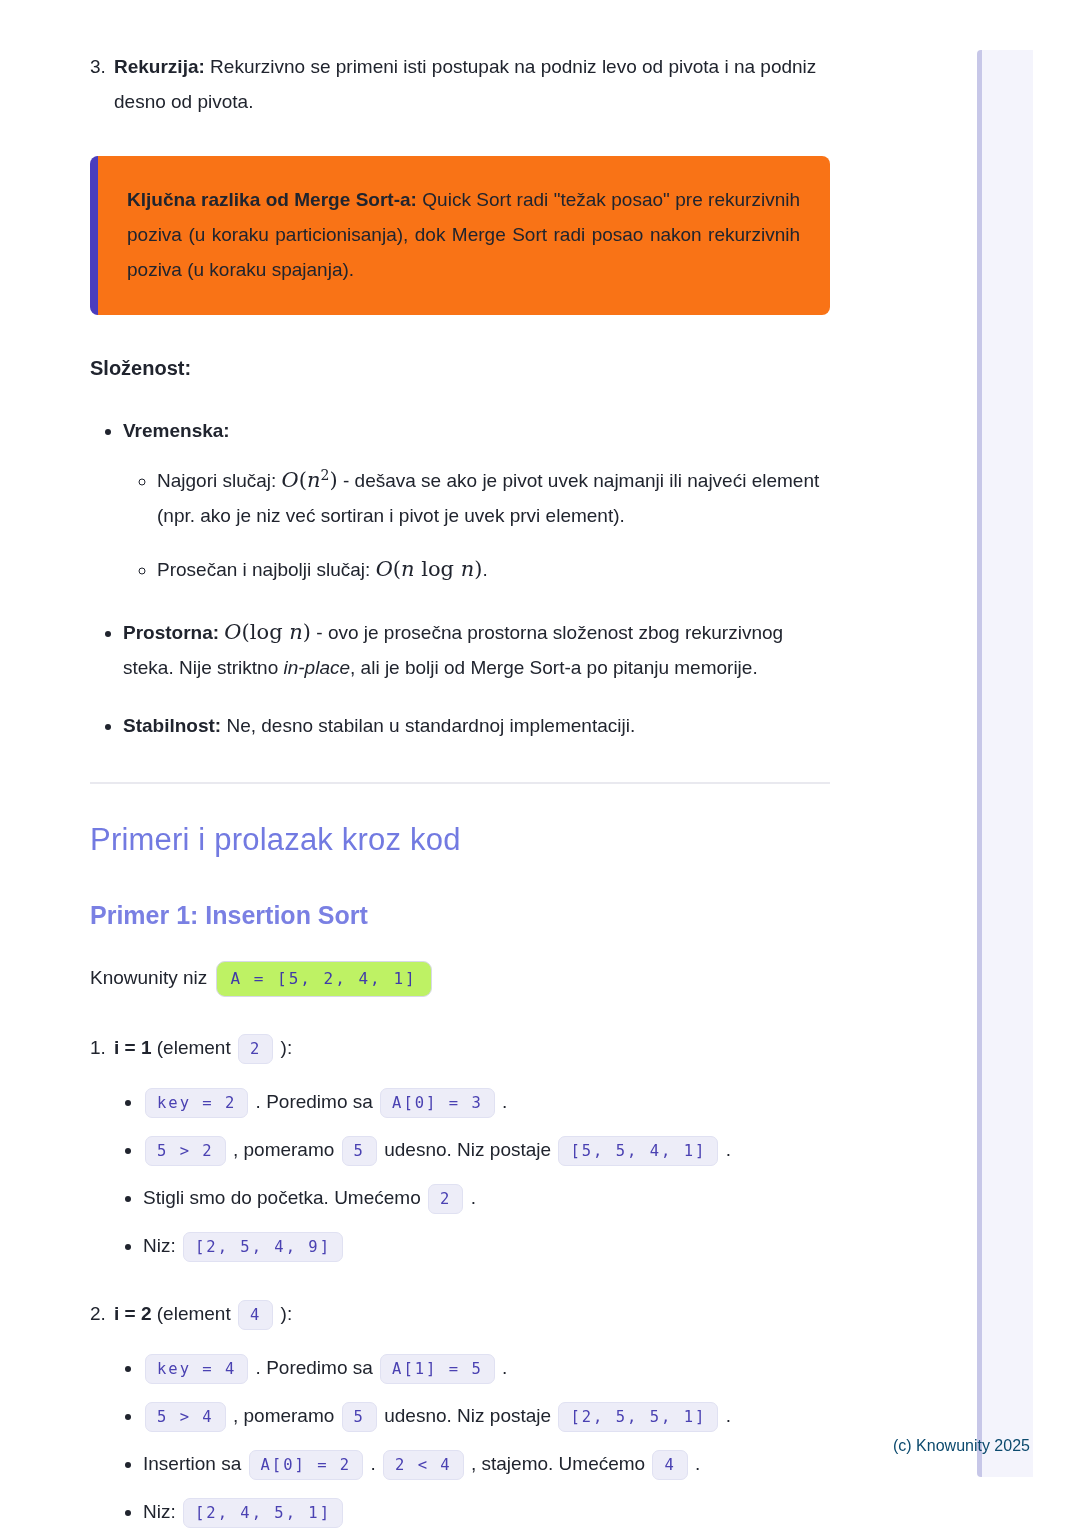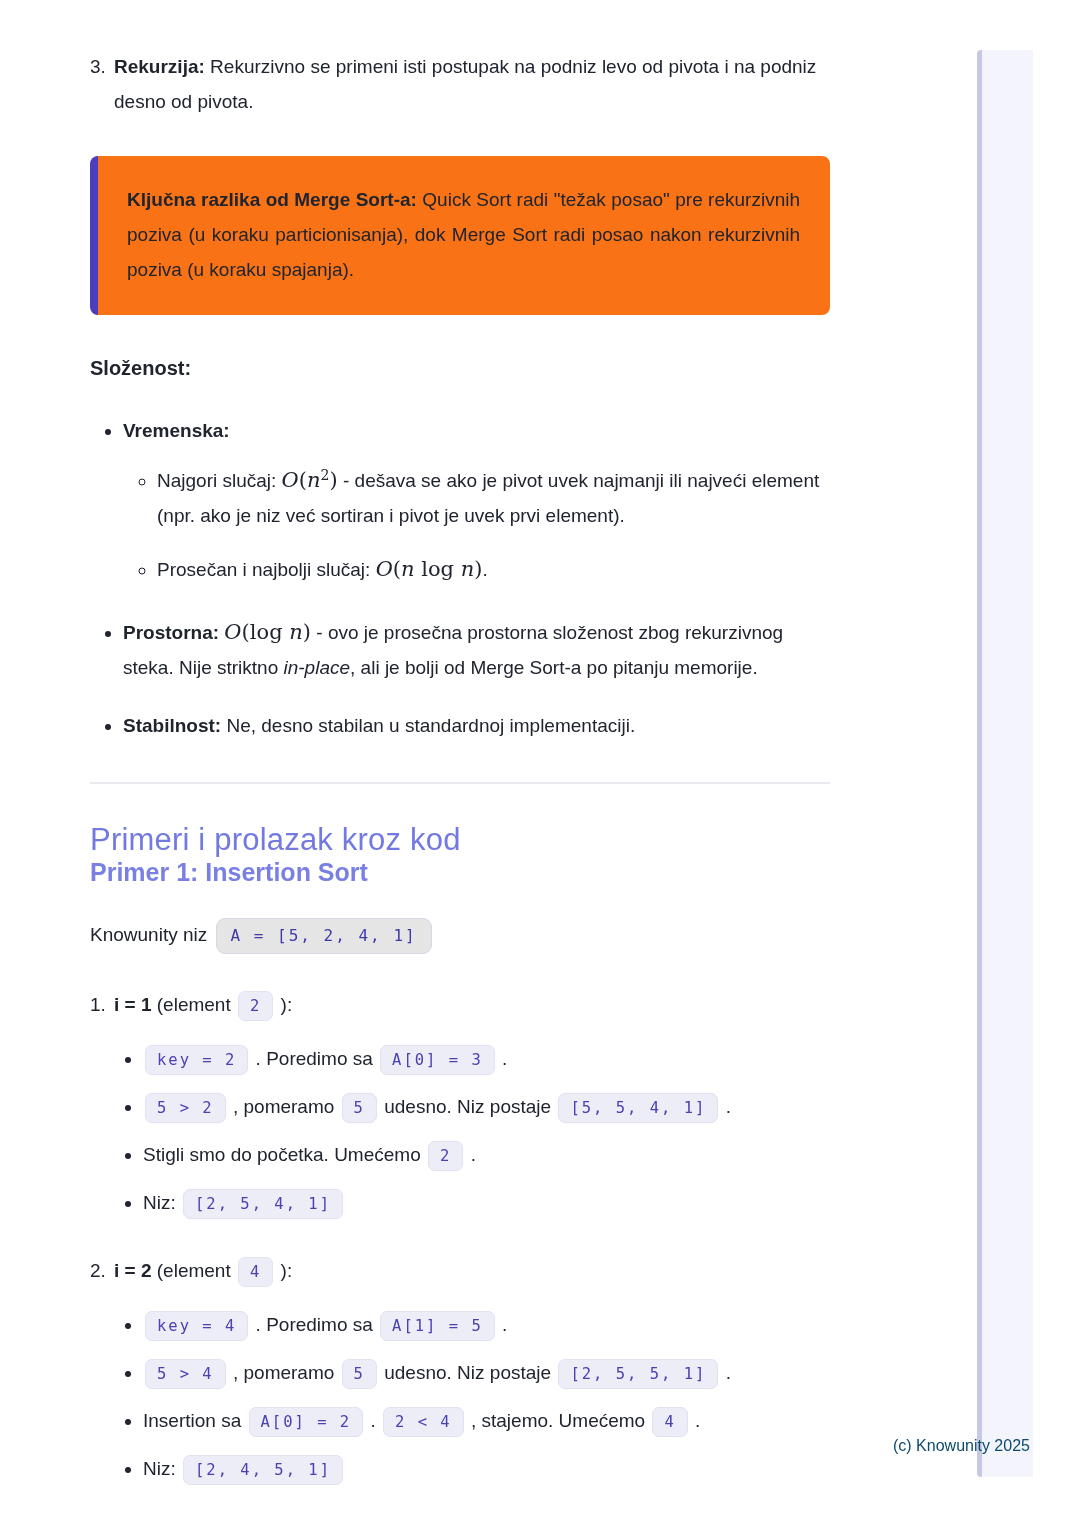--- a/index.html
+++ b/index.html
@@ -37,21 +37,21 @@
   
   ul.top-list { margin:34px 0 0 0; padding-left:33px; list-style:disc; font-size:19px; line-height:1.82; }
   ul.top-list > li { margin-bottom:24px; }
   ul.top-list > li:last-child { margin-bottom:0; }
   ul.sub { margin:12px 0 0 0; padding-left:34px; list-style:circle; }
   ul.sub > li { margin-bottom:17px; }
   ul.sub > li:last-child { margin-bottom:0; }
   hr.divider { border:none; border-top:2px solid #e9e9ef; margin:38px 0 0 0; width:740px; }
   
   h2.sec-title { margin-top:38px; font-size:31px; font-weight:400; color:#727ae1; letter-spacing:0.2px; }
-  h3.sub-title { font-size:25px; font-weight:700; color:#7a80e3; }
+  h3.sub-title { margin-top:43px; font-size:25px; font-weight:700; color:#7a80e3; }
   .sort-line { margin-top:30px; font-size:19px; line-height:1.9; }
   
   .step { margin-top:34px; }
   .step .num-item { font-size:19px; }
   ul.bullets { margin:19px 0 0 16px; padding-left:37px; list-style:disc; font-size:19px; line-height:1.8; }
   ul.bullets > li { margin-bottom:14px; }
   
   .sg-b { font-weight:700; }
   .sg-i { font-style:italic; }
   .sg-mi { font-family:"DejaVu Serif", serif; font-style:italic; font-size:21px; }
@@ -66,21 +66,21 @@
     font-family:"DejaVu Sans Mono", monospace;
     font-size:15.5px;
     letter-spacing:2px;
     color:#4a41b2;
     line-height:1.55;
     margin:0 2px;
     white-space:nowrap;
   }
   .sg-chipL {
     display:inline-block;
-    background:#e5e5e5;
+    background:#bef264;
     border:1px solid #d7d8e8;
     border-radius:9px;
     padding:5px 14px;
     font-family:"DejaVu Sans Mono", monospace;
     font-size:16px;
     letter-spacing:2px;
     color:#403ba8;
     line-height:1.5;
     margin:0 3px;
     white-space:nowrap;
@@ -145,21 +145,21 @@
 
   <div class="step">
     <div class="num-item">
       <span class="num">1.</span>
       <div class="num-body"><span class="sg-b">i = 1</span><span class="sg-p"> (element </span><span class="sg-chip">2</span><span class="sg-p"> ):</span></div>
     </div>
     <ul class="bullets">
         <li><span class="sg-chip">key = 2</span><span class="sg-p"> . Poredimo sa </span><span class="sg-chip">A[0] = 3</span><span class="sg-p"> .</span></li>
         <li><span class="sg-chip">5 &gt; 2</span><span class="sg-p"> , pomeramo </span><span class="sg-chip">5</span><span class="sg-p"> udesno. Niz postaje </span><span class="sg-chip">[5, 5, 4, 1]</span><span class="sg-p"> .</span></li>
         <li><span class="sg-p">Stigli smo do početka. Umećemo </span><span class="sg-chip">2</span><span class="sg-p"> .</span></li>
-        <li><span class="sg-p">Niz: </span><span class="sg-chip">[2, 5, 4, 1]</span></li>
+        <li><span class="sg-p">Niz: </span><span class="sg-chip">[2, 5, 4, 9]</span></li>
       </ul>
   </div>
 
   <div class="step">
     <div class="num-item">
       <span class="num">2.</span>
       <div class="num-body"><span class="sg-b">i = 2</span><span class="sg-p"> (element </span><span class="sg-chip">4</span><span class="sg-p"> ):</span></div>
     </div>
     <ul class="bullets">
         <li><span class="sg-chip">key = 4</span><span class="sg-p"> . Poredimo sa </span><span class="sg-chip">A[1] = 5</span><span class="sg-p"> .</span></li>

